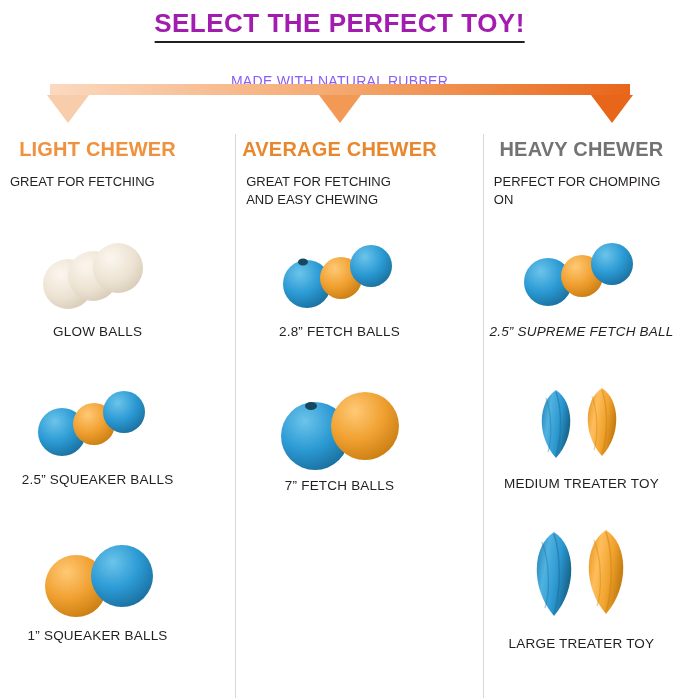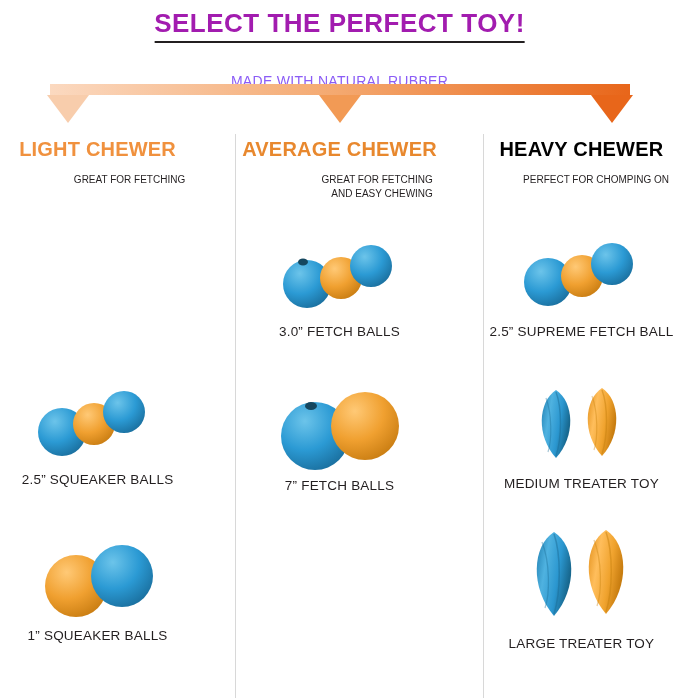--- a/index.html
+++ b/index.html
@@ -80,25 +80,25 @@
   .col-head {
     text-align: center;
     font-size: 20px;
     font-weight: bold;
     letter-spacing: 0.2px;
     margin-top: 4px;
     white-space: nowrap;
   }
   .c1 .col-head { color: #f0913e; }
   .c2 .col-head { color: #e8882e; }
-  .c3 .col-head { color: #000000; }
+  .c3 .col-head { color: #737373; }
 
   .col-sub {
-    text-align: right;
-    font-size: 10px;
+    text-align: left;
+    font-size: 13px;
     line-height: 1.35;
     color: #231f20;
     margin-top: 12px;
     padding: 0 4px;
   }
 
   .product {
     position: absolute;
     left: 0;
     width: 100%;
@@ -145,20 +145,37 @@
       <polygon points="551,15 593,15 572,43" fill="#e8661a"></polygon>
     </svg>
   </div>
 
   <div class="columns">
 
     <div class="col c1">
       <div class="col-head">LIGHT CHEWER</div>
       <div class="col-sub">GREAT FOR FETCHING</div>
 
+      <div class="product" style="top:92px;">
+        <div class="art">
+          <svg width="160" height="92" viewBox="0 0 160 92">
+            <defs>
+              <radialGradient id="cream1" cx="35%" cy="30%" r="75%">
+                <stop offset="0%" stop-color="#fbf6ee"></stop>
+                <stop offset="65%" stop-color="#ece2d2"></stop>
+                <stop offset="100%" stop-color="#d9cdb9"></stop>
+              </radialGradient>
+            </defs>
+            <circle cx="50" cy="58" r="25" fill="url(#cream1)"></circle>
+            <circle cx="75" cy="50" r="25" fill="url(#cream1)"></circle>
+            <circle cx="100" cy="42" r="25" fill="url(#cream1)"></circle>
+          </svg>
+        </div>
+        <div class="caption">GLOW BALLS</div>
+      </div>
 
       <div class="product" style="top:240px;">
         <div class="art">
           <svg width="160" height="92" viewBox="0 0 160 92">
             <defs>
               <radialGradient id="blueA" cx="35%" cy="28%" r="78%">
                 <stop offset="0%" stop-color="#6cc4ea"></stop>
                 <stop offset="55%" stop-color="#2b9ad4"></stop>
                 <stop offset="100%" stop-color="#1a6f9e"></stop>
               </radialGradient>
@@ -194,40 +211,40 @@
 
       <div class="product" style="top:92px;">
         <div class="art">
           <svg width="170" height="92" viewBox="0 0 170 92">
             <circle cx="52" cy="58" r="24" fill="url(#blueA)"></circle>
             <circle cx="86" cy="52" r="21" fill="url(#orangeA)"></circle>
             <circle cx="116" cy="40" r="21" fill="url(#blueA)"></circle>
             <ellipse cx="48" cy="36" rx="5" ry="3.5" fill="#15475f"></ellipse>
           </svg>
         </div>
-        <div class="caption">3.0” FETCH BALLS</div>
+        <div class="caption">2.8” FETCH BALLS</div>
       </div>
 
       <div class="product" style="top:240px;">
         <div class="art">
           <svg width="170" height="105" viewBox="0 0 170 105">
             <circle cx="60" cy="62" r="34" fill="url(#blueA)"></circle>
             <circle cx="110" cy="52" r="34" fill="url(#orangeA)"></circle>
             <ellipse cx="56" cy="32" rx="6" ry="4" fill="#15475f"></ellipse>
           </svg>
         </div>
         <div class="caption" style="margin-top:12px;">7” FETCH BALLS</div>
       </div>
     </div>
 
     <div class="col c3">
       <div class="col-head">HEAVY CHEWER</div>
       <div class="col-sub">PERFECT FOR CHOMPING ON</div>
 
-      <div class="product" style="top:92px;">
+      <div class="product" style="top:92px;font-style:italic;">
         <div class="art">
           <svg width="170" height="92" viewBox="0 0 170 92">
             <circle cx="52" cy="56" r="24" fill="url(#blueA)"></circle>
             <circle cx="86" cy="50" r="21" fill="url(#orangeA)"></circle>
             <circle cx="116" cy="38" r="21" fill="url(#blueA)"></circle>
           </svg>
         </div>
         <div class="caption">2.5” SUPREME FETCH BALL</div>
       </div>
 

